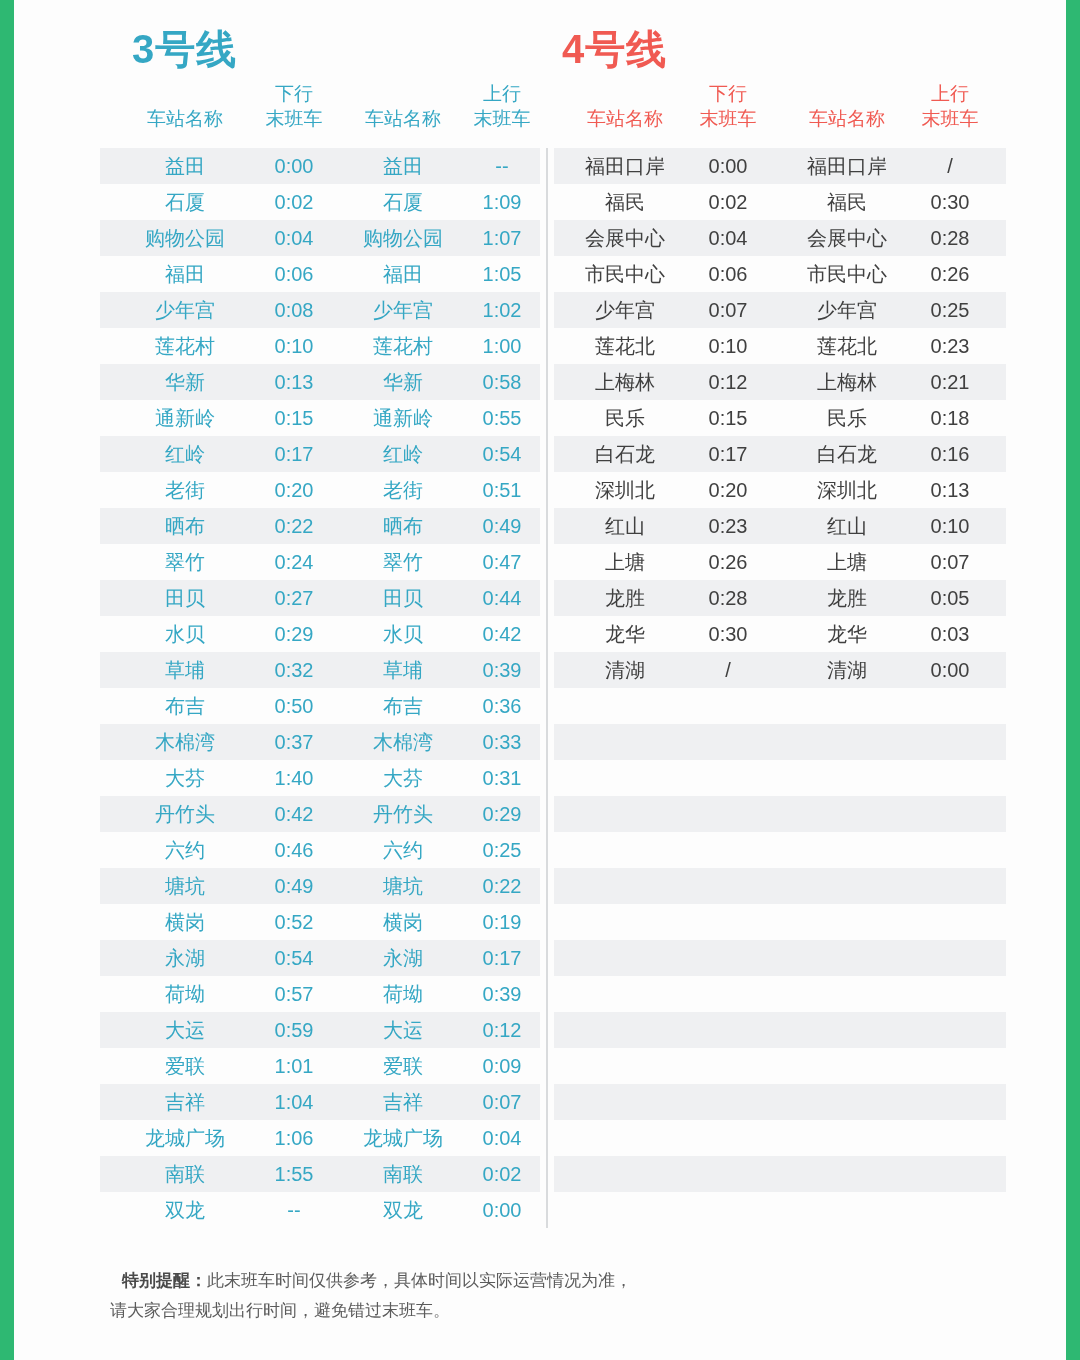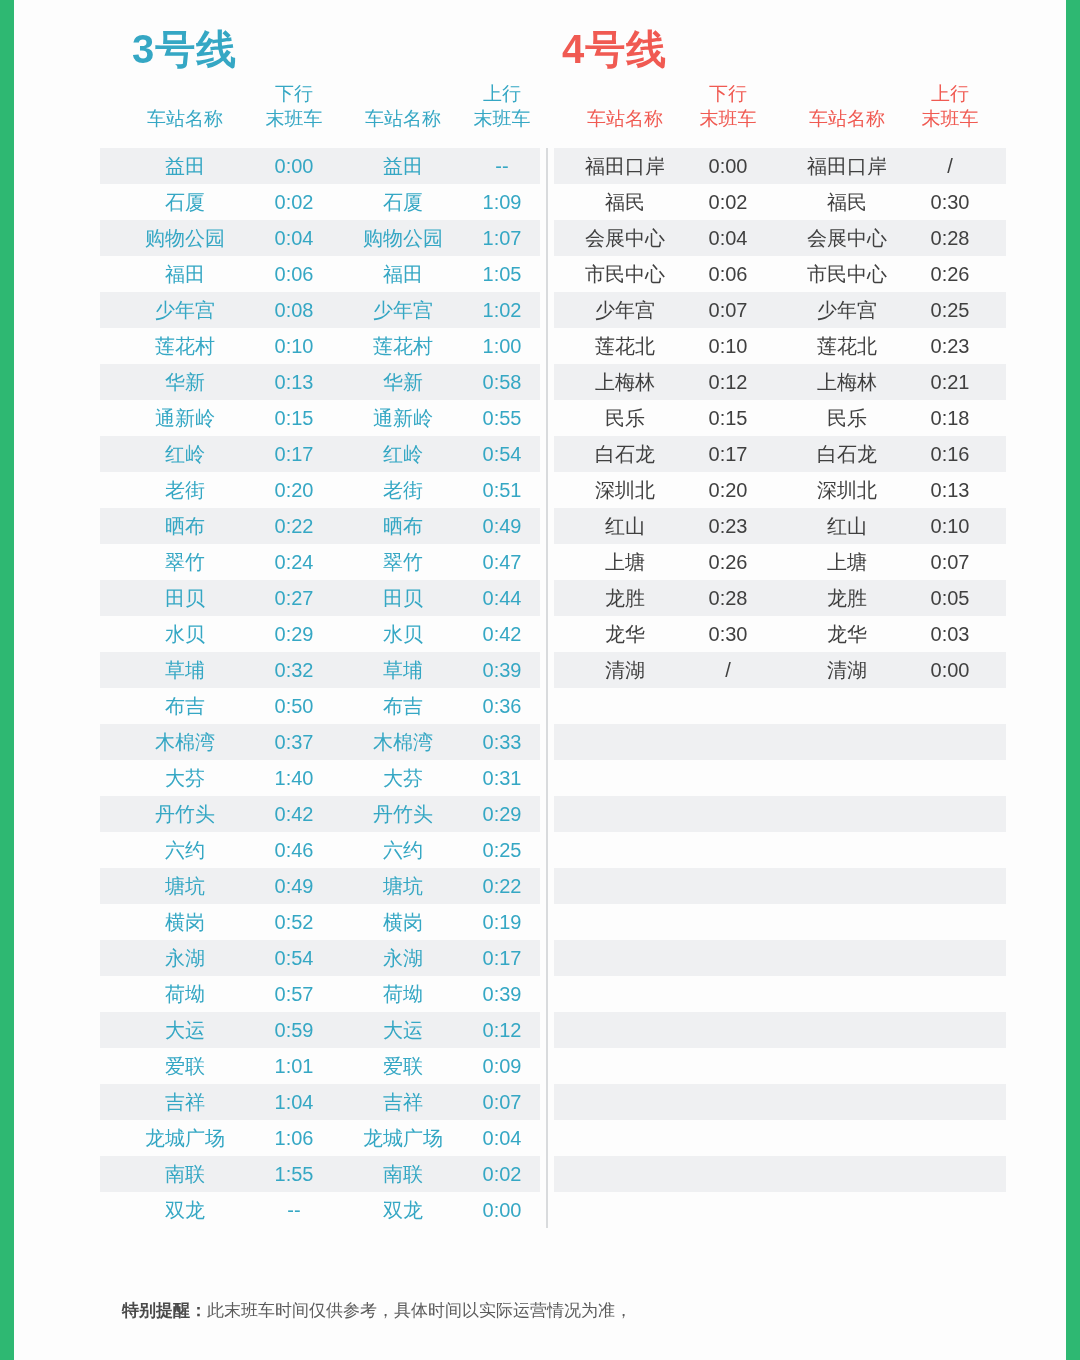--- a/index.html
+++ b/index.html
@@ -481,16 +481,17 @@
             <div class="cell c4 blue">0:00</div>
           </div>
         </div>
       <div class="divider" id="divider" style="height: 1080px;"></div>
     </div>
 
     <div class="note">
       <div>
         <b>特别提醒：</b><span>此末班车时间仅供参考，具体时间以实际运营情况为准，</span>
       </div>
+      <div>请大家合理规划出行时间，避免错过末班车。</div>
     </div>
 
   </div>
 </div>
 
 </body></html>

